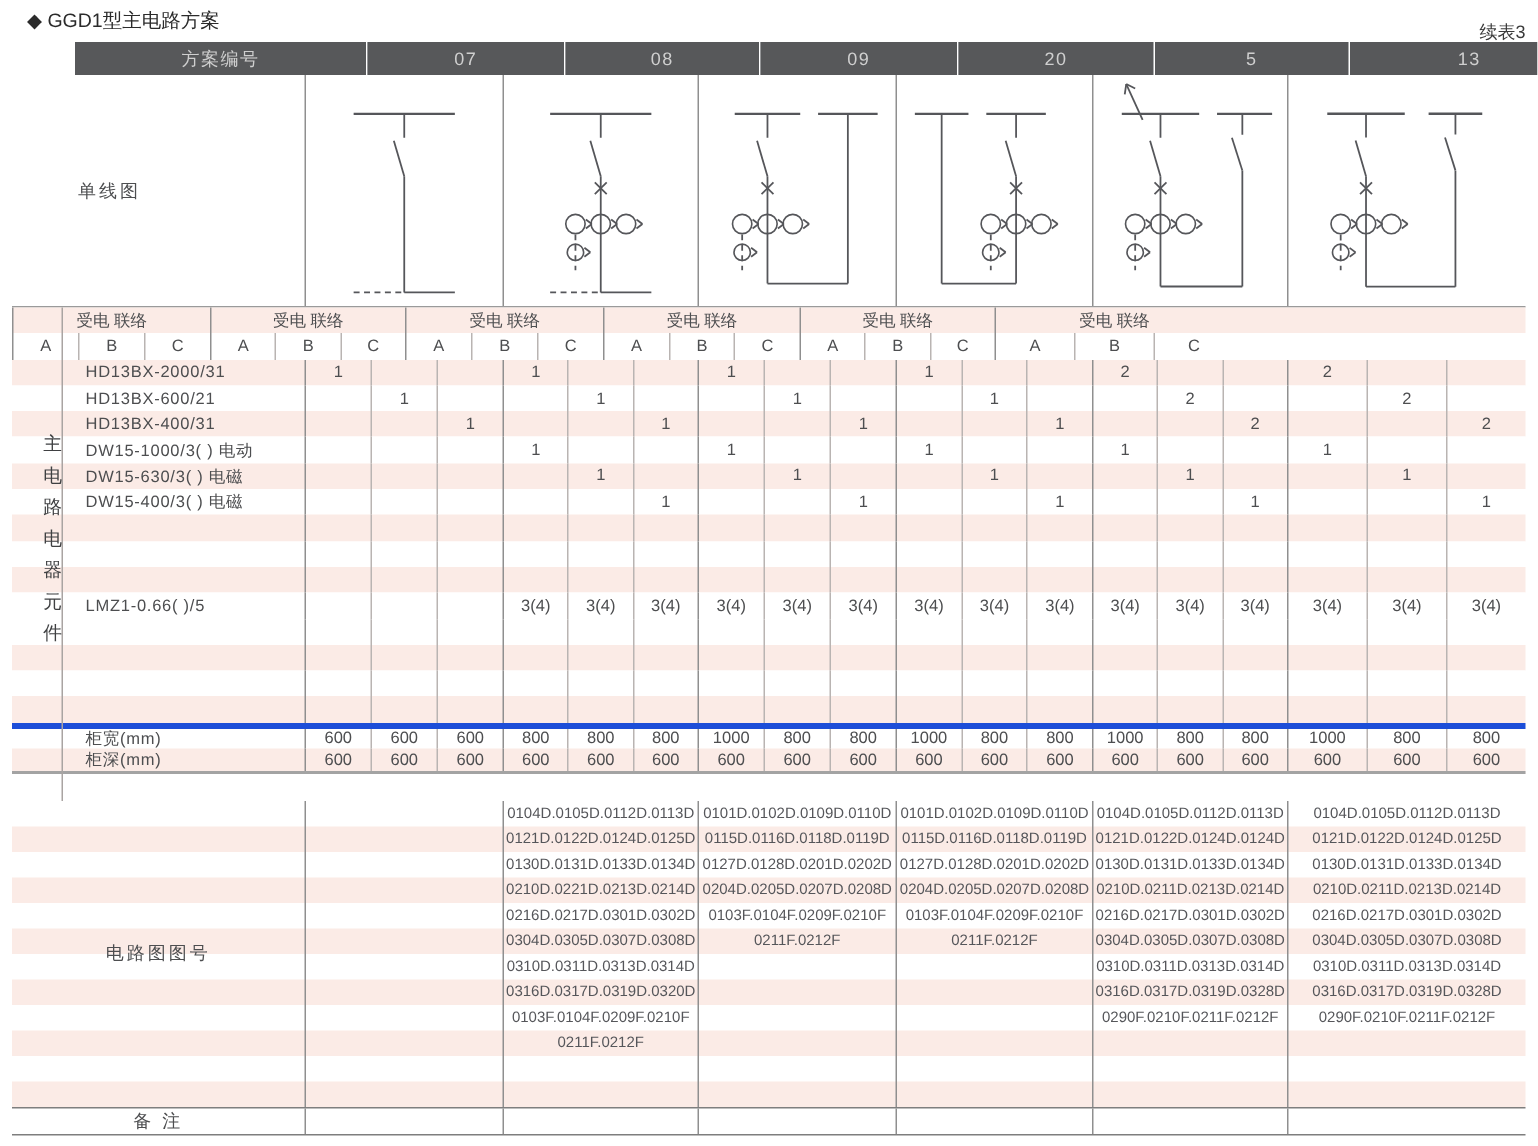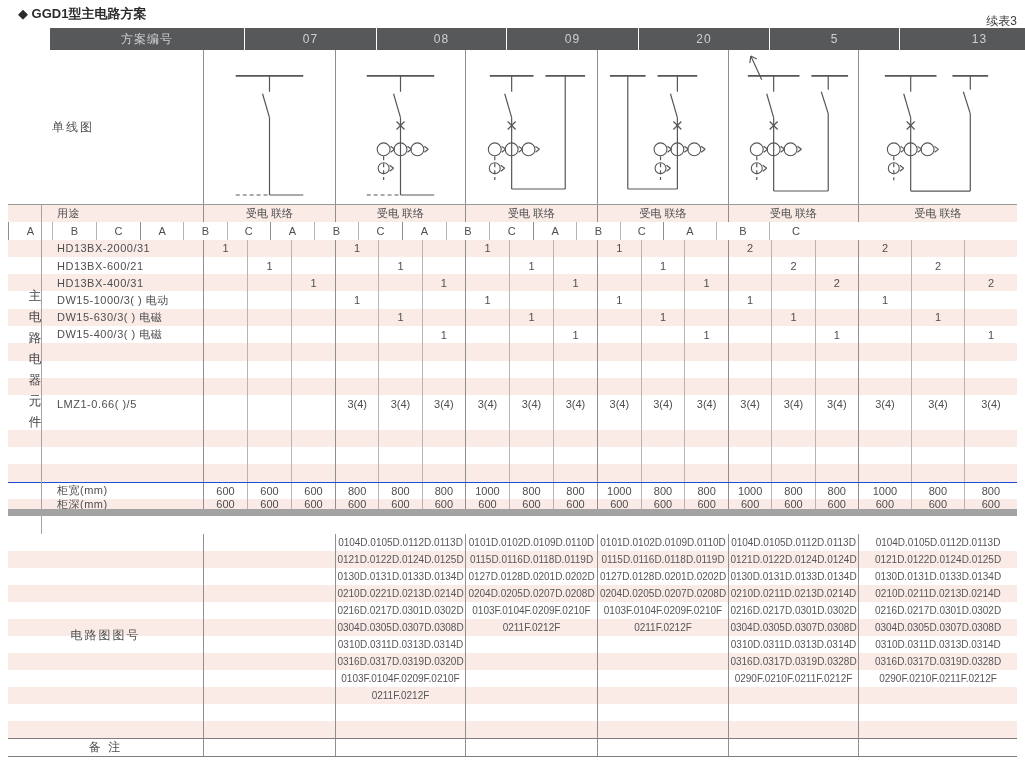--- a/index.html
+++ b/index.html
@@ -1,37 +1,37 @@
 <!DOCTYPE html>
 <html><head>
 <meta charset="utf-8">
 <style>
   html,body{margin:0;padding:0;background:#fff;}
   .page{position:relative;width:1025px;height:764px;background:#ffffff;overflow:hidden;
         font-family:"Liberation Sans","DejaVu Sans",sans-serif;color:#4d4e50;}
-  .titlebar{position:absolute;left:18px;top:5px;font-size:13px;font-weight:bold;color:#2b2b2b;}
+  .titlebar{position:absolute;left:18px;top:5px;font-size:13px;font-weight:normal;color:#2b2b2b;}
   .contnote{position:absolute;right:8px;top:13px;font-size:12px;color:#3a3a3a;}
   .tbl{position:absolute;left:8px;top:28px;width:1009px;height:729px;}
   .hrow{position:absolute;left:0;top:0;height:22px;width:1009px;display:flex;padding-left:42px;}
   .hcell{background:#57585a;color:#cfcfcf;font-size:12px;display:flex;align-items:center;justify-content:center;
          box-sizing:border-box;border-right:1px solid #ffffff;letter-spacing:1px;}
   .hcell:last-child{border-right:none;}
   .drow{position:absolute;left:0;top:22px;height:155px;width:1009px;display:flex;border-bottom:1px solid #9a9a9a;box-sizing:border-box;}
   .dcell{box-sizing:border-box;border-left:1px solid #8f8f8f;display:flex;align-items:center;justify-content:center;}
   .dlabel{display:flex;align-items:center;font-size:12px;padding-left:44px;box-sizing:border-box;letter-spacing:2px;}
   .grid{position:absolute;left:0;top:177px;width:1009px;}
   .grow{display:flex;width:1009px;box-sizing:border-box;}
   .pink{background:#fbebe6;}
   .white{background:#ffffff;}
   .gcell{box-sizing:border-box;font-size:11px;display:flex;align-items:center;justify-content:center;overflow:hidden;white-space:nowrap;}
   .glabel{justify-content:flex-start;padding-left:49px;letter-spacing:0.5px;}
   .bscheme{border-left:1px solid #8f8f8f;}
   .bsub{border-left:1px solid #b9b4b2;}
-  .sectline-top{border-top:1px solid #1d4ed8;}
-  .sectline-bot{border-bottom:7px solid #a3a3a3;text-decoration:underline;}
+  .sectline-top{border-top:4px solid #1d4ed8;}
+  .sectline-bot{border-bottom:2px solid #a3a3a3;}
   .innerdiv{position:absolute;width:1px;background:#a9a4a2;}
   .sidelabel{position:absolute;display:flex;flex-direction:column;align-items:center;font-size:12.5px;color:#3f4042;}
   .sidelabel span{line-height:21px;}
   .codes{position:absolute;left:0;top:505.7px;width:1009px;height:204px;}
   .cstripe{position:absolute;left:0;width:1009px;height:17px;}
   .ccol{position:absolute;top:0;height:204px;box-sizing:border-box;border-left:1px solid #8f8f8f;}
   .cline{height:17px;line-height:17px;text-align:center;font-size:10px;color:#55565a;white-space:nowrap;overflow:hidden;}
   .codeslabel{position:absolute;left:0;top:505.7px;width:195px;height:204px;display:flex;align-items:center;justify-content:center;font-size:12px;letter-spacing:2px;}
   .rrow{position:absolute;left:0;top:709.7px;width:1009px;height:19px;display:flex;
         border-top:1px solid #7e7e7e;border-bottom:1px solid #7e7e7e;box-sizing:border-box;background:#fff;}
@@ -199,21 +199,20 @@
             <line x1="52" y1="142" x2="112" y2="142" stroke="#55565a" stroke-width="1.2" fill="none"></line>
             <line x1="112" y1="142" x2="112" y2="64" stroke="#55565a" stroke-width="1.2" fill="none"></line>
             <line x1="112" y1="64" x2="105" y2="42" stroke="#55565a" stroke-width="1.2" fill="none"></line>
             <line x1="112" y1="26" x2="112" y2="40" stroke="#55565a" stroke-width="1.2" fill="none"></line>
             <line x1="94" y1="26" x2="130" y2="26" stroke="#55565a" stroke-width="1.6" fill="none"></line>
           </svg>
         </div>
       </div>
       <div class="grid">
         <div class="grow pink" style="height:17.3px">
-          <div class="gcell glabel" style="width:195px">用途</div>
           <div class="gcell bscheme" style="width:132px">受电 联络</div>
           <div class="gcell bscheme" style="width:130px">受电 联络</div>
           <div class="gcell bscheme" style="width:132px">受电 联络</div>
           <div class="gcell bscheme" style="width:131px">受电 联络</div>
           <div class="gcell bscheme" style="width:130px">受电 联络</div>
           <div class="gcell bscheme" style="width:159px">受电 联络</div>
         </div>
         <div class="grow white" style="height:17.3px">
           <div class="gcell bscheme" style="width:44px">A</div>
           <div class="gcell bsub" style="width:44px">B</div>

